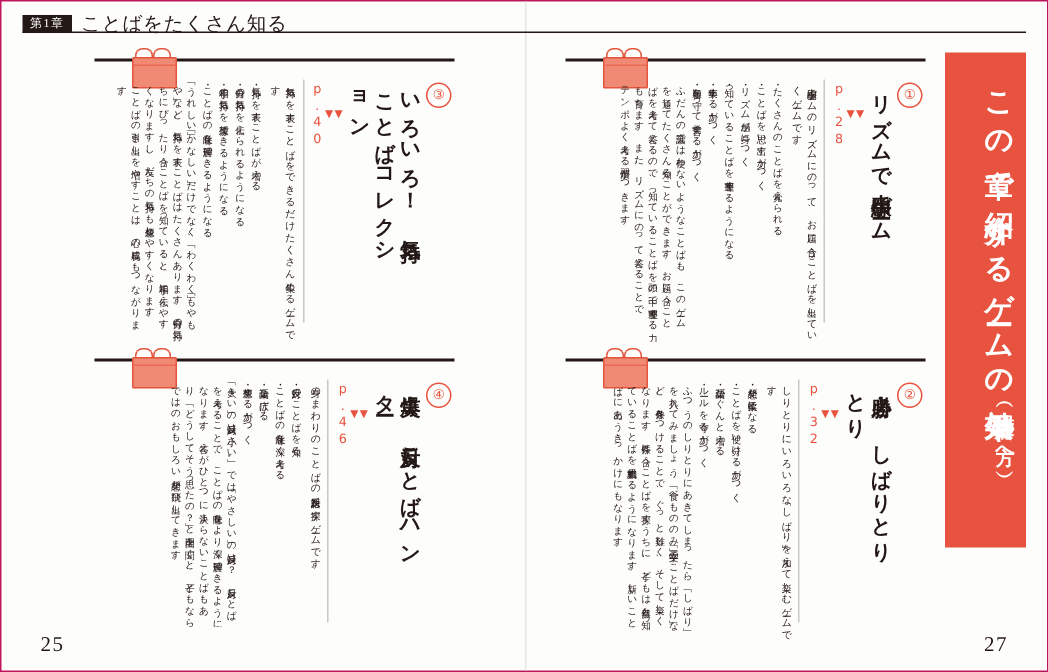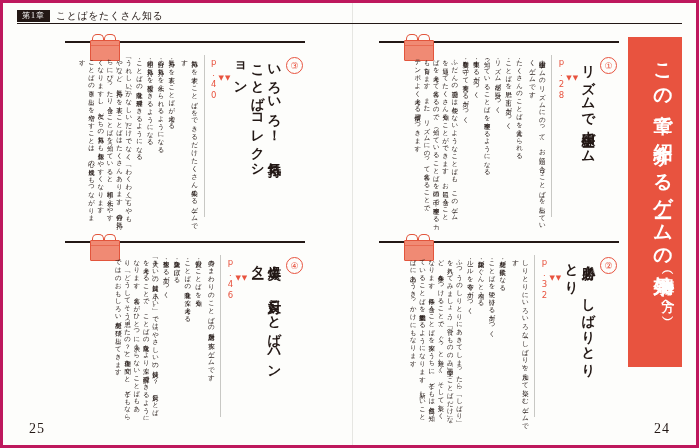--- a/index.html
+++ b/index.html
@@ -7,21 +7,21 @@
     width:699px;height:448px;
     background:#ffffff;
     font-family:"Liberation Serif", serif;
     color:#231815;
     overflow:hidden;
     position:relative;
   }
   .page{
     position:absolute;inset:0;
     background:#fdfdfb;
-    border:3px solid #be185d;
+    border:1px solid #be185d;
     box-sizing:border-box;
     padding-left:48px;
   }
   
   .gutter{
     position:absolute;left:349px;top:0;bottom:0;width:1px;
     background:#e6e6e2;
   }
   
   .running-head{
@@ -29,21 +29,21 @@
     display:flex;align-items:center;gap:6px;
     font-size:8.5px;letter-spacing:.5px;
   }
   .chapter-tag{
     background:#231815;color:#ffffff;
     font-size:8px;padding:2px 5px 2px 5px;
     letter-spacing:1px;
     line-height:1;
     white-space:nowrap;
   }
-  .running-head-title{font-size:10px;color:#231815;white-space:nowrap;}
+  .running-head-title{font-size:13px;color:#231815;white-space:nowrap;}
   .head-rule{
     position:absolute;left:14px;right:14px;top:20px;height:1px;background:#231815;
   }
   
   .pageno{
     position:absolute;bottom:8px;font-size:14px;color:#231815;letter-spacing:1px;
   }
   .pageno.left{left:26px;}
   .pageno.right{right:26px;}
 
@@ -323,15 +323,15 @@
         <div class="bcol">・反対のことばを知る</div>
         <div class="bcol">・ことばの意味を深く考える</div>
         <div class="bcol">・語彙を広げる</div>
         <div class="bcol">・想像する力がつく</div>
         <div class="bcol small">「大きい」の反対は「小さい」。では「やさしい」の反対は？ 反対ことばを考えることで、ことばの意味をより深く理解できるようになります。答えがひとつに決まらないことばもあり、「どうしてそう思ったの？」と理由を聞くと、子どもならではのおもしろい発想が飛び出してきます。</div>
       </div>
     </div>
   </div>
 
   <div class="pageno left">25</div>
-  <div class="pageno right">24</div>
+  <div class="pageno right">27</div>
 
 </div>
 
 </body></html>

